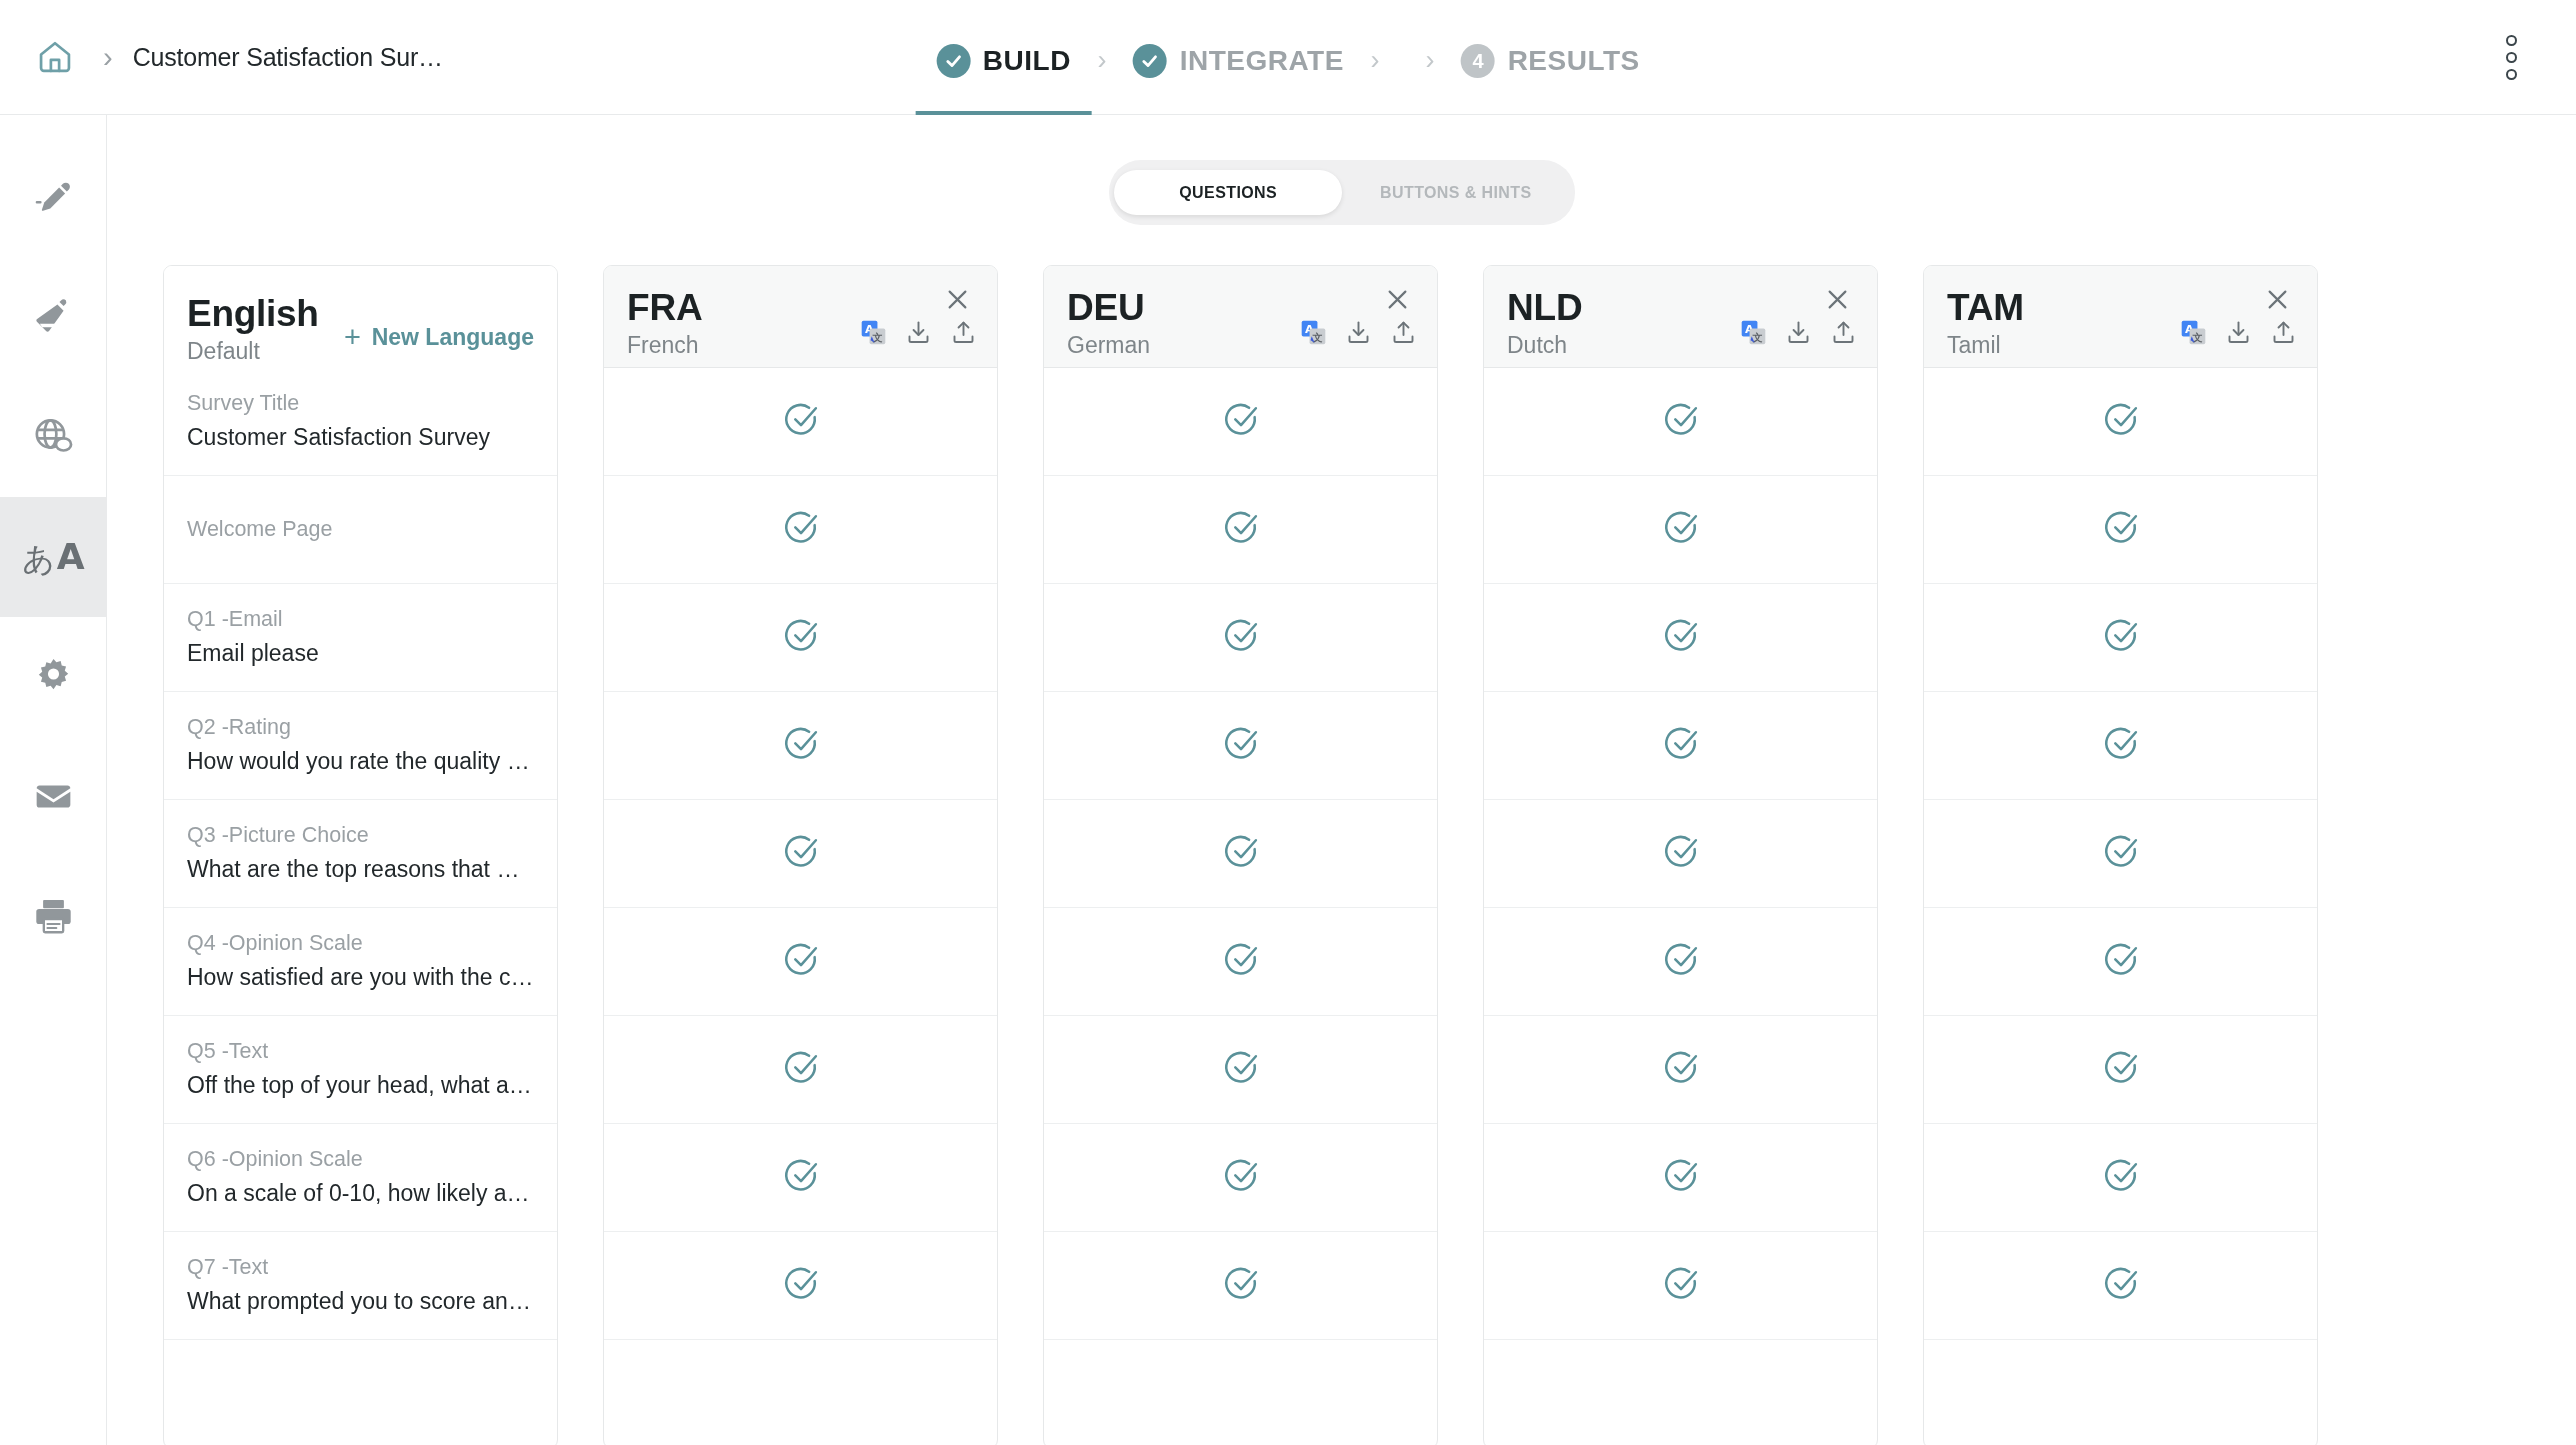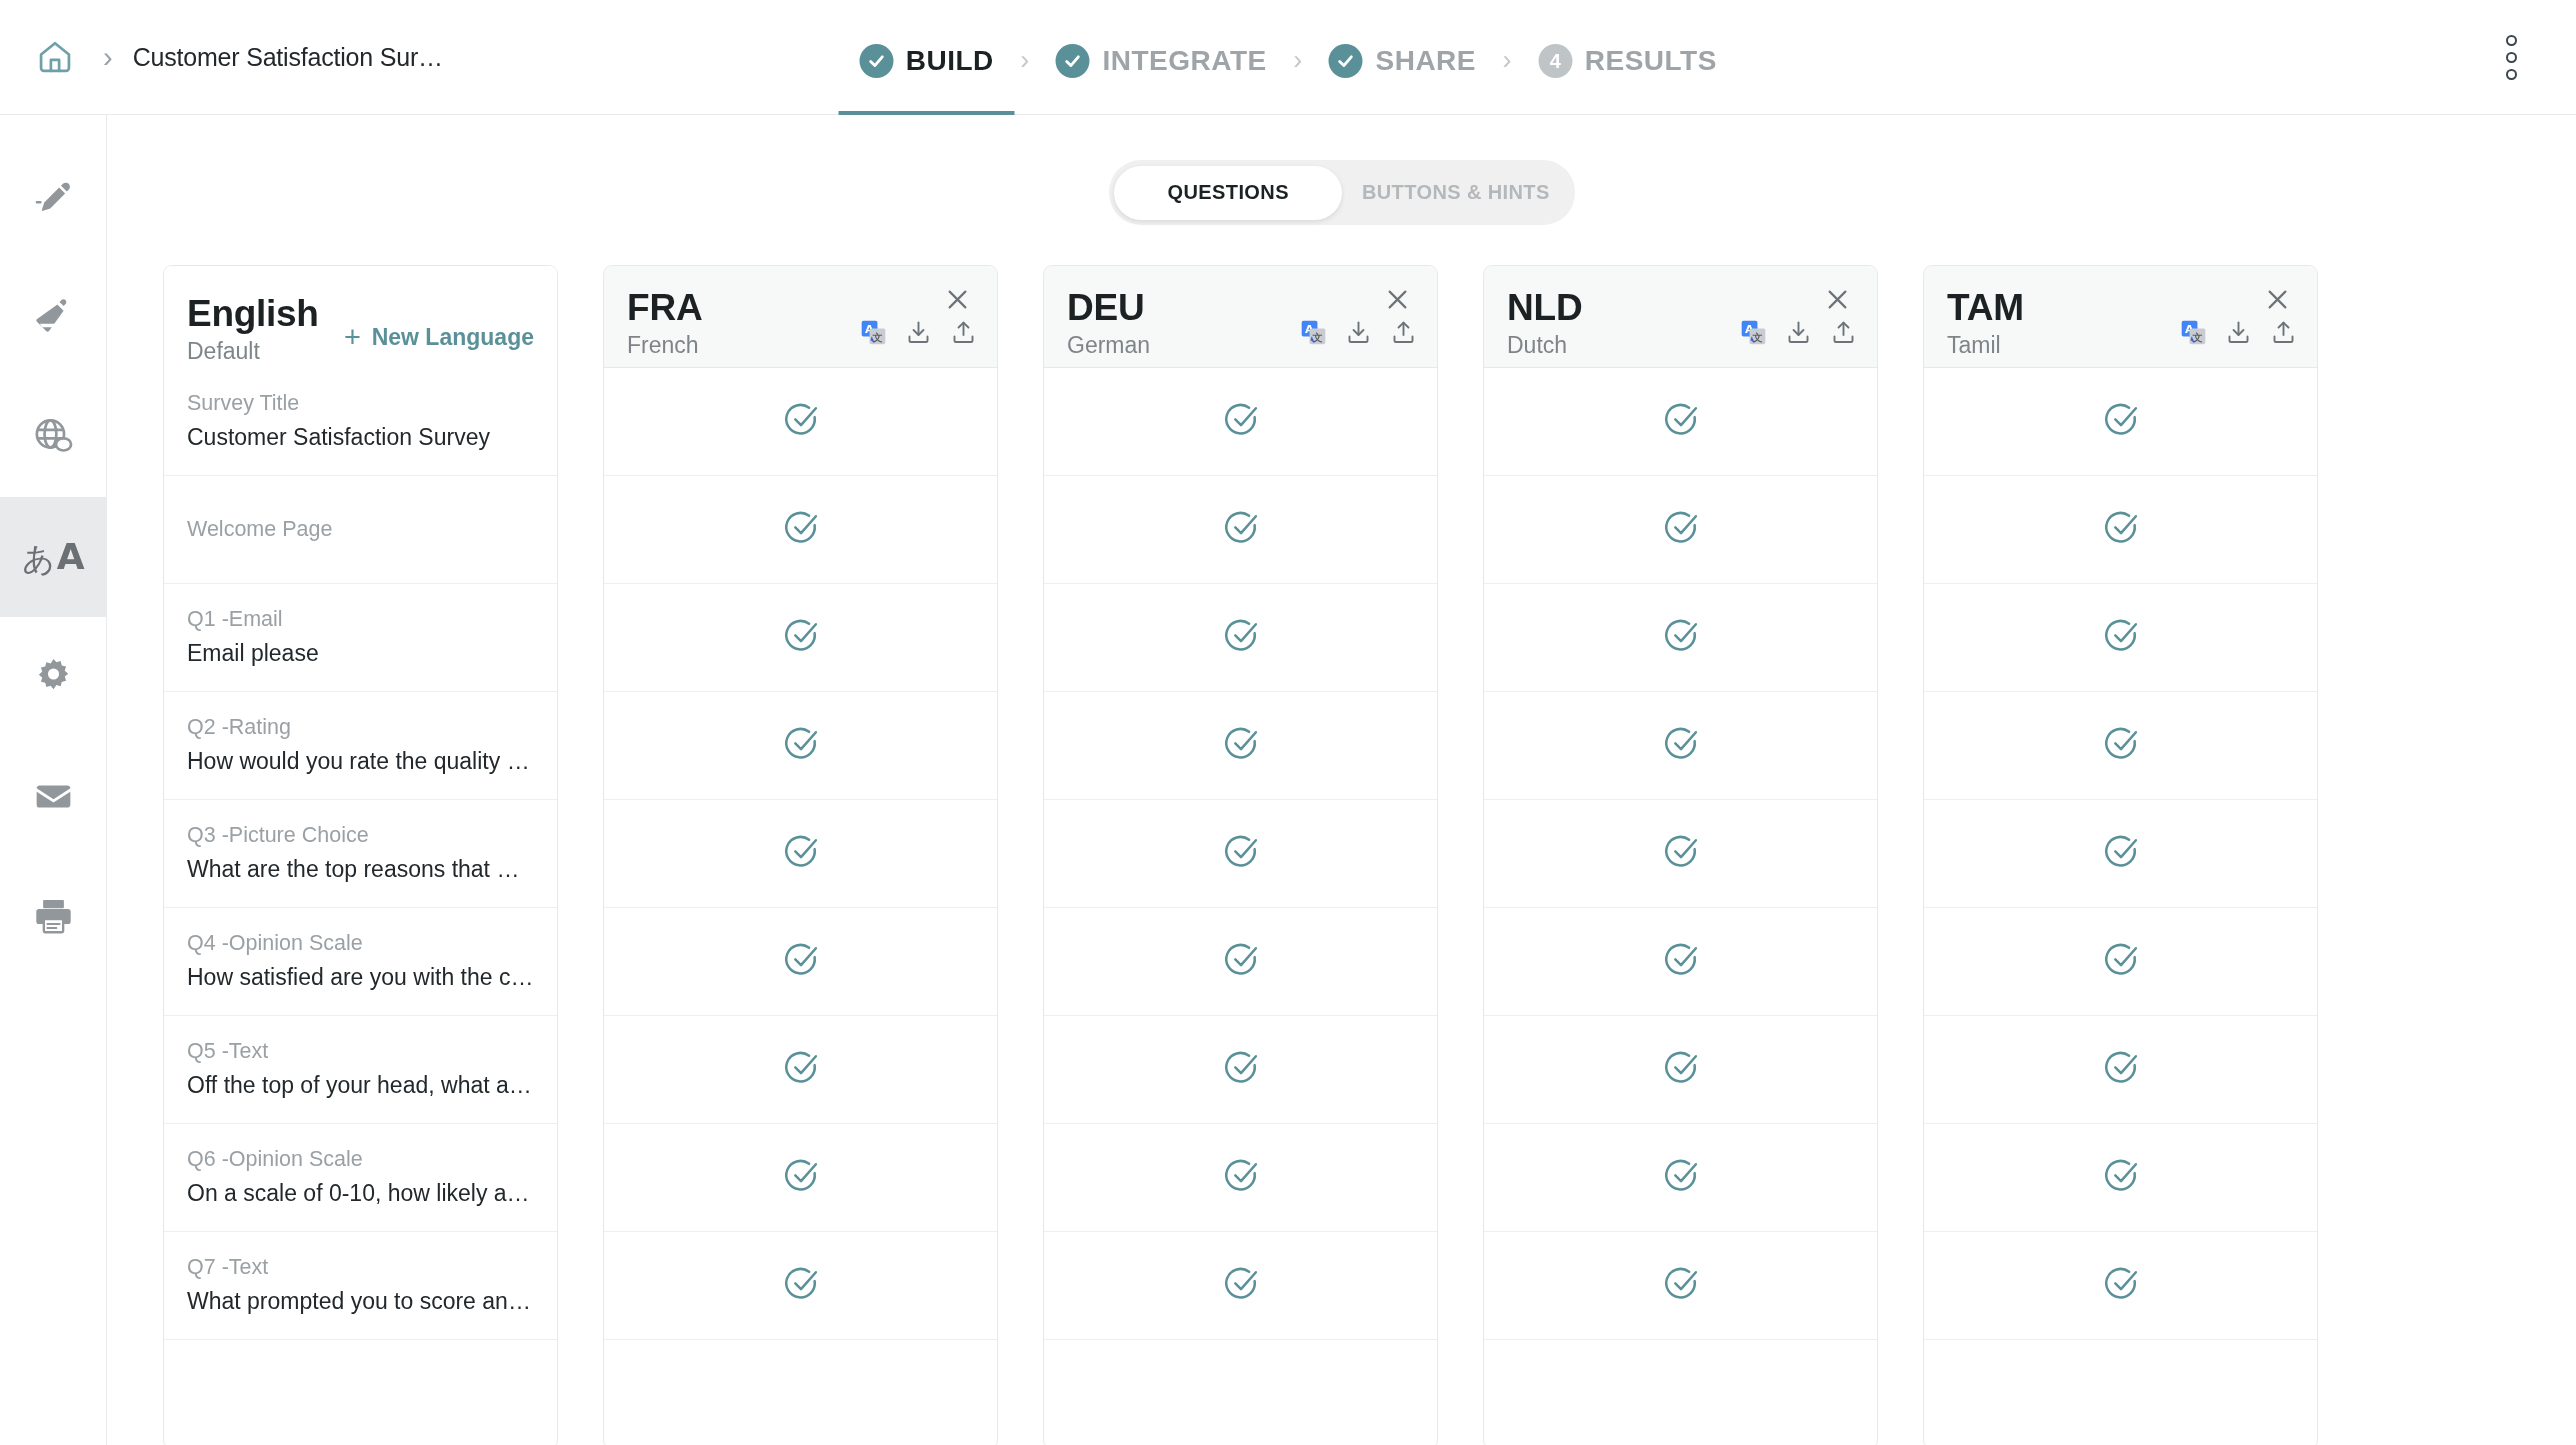--- a/index.html
+++ b/index.html
@@ -165,24 +165,24 @@
     transform: translateX(-50%);
     width: 466px; height: 65px;
     background: #f0f0f1;
     border-radius: 32px;
     display: flex;
     align-items: center;
     padding: 5.4px;
   }
   .seg-btn {
     flex: 1;
-    height: 54px;
+    height: 45px;
     border-radius: 27px;
     display: flex; align-items: center; justify-content: center;
-    font-size: 20px;
+    font-size: 16px;
     font-weight: 700;
     letter-spacing: 0.4px;
     cursor: pointer;
     color: #b4b8bb;
     background: transparent;
   }
   .seg-btn.active {
     background: #ffffff;
     color: #1c2224;
     box-shadow: 0 1.8px 5.4px rgba(0,0,0,0.10);
@@ -345,28 +345,20 @@
     <div class="step">
       <span class="step-badge done">
         <svg width="20" height="20" viewBox="0 0 24 24" fill="none" stroke="#ffffff" stroke-width="3.4" stroke-linecap="round" stroke-linejoin="round">
             <path d="M5 12.5 10 17.5 19 7"></path>
           </svg>
       </span>
       <span class="step-label">INTEGRATE</span>
     </div>
     <span class="step-chev">›</span>
 
-    <div class="step">
-      <span class="step-badge done">
-        <svg width="20" height="20" viewBox="0 0 24 24" fill="none" stroke="#ffffff" stroke-width="3.4" stroke-linecap="round" stroke-linejoin="round">
-            <path d="M5 12.5 10 17.5 19 7"></path>
-          </svg>
-      </span>
-      <span class="step-label">SHARE</span>
-    </div>
     <span class="step-chev">›</span>
 
     <div class="step">
       <span class="step-badge pending">
         <span class="num">4</span>
       </span>
       <span class="step-label">RESULTS</span>
     </div>
   </div>
 

